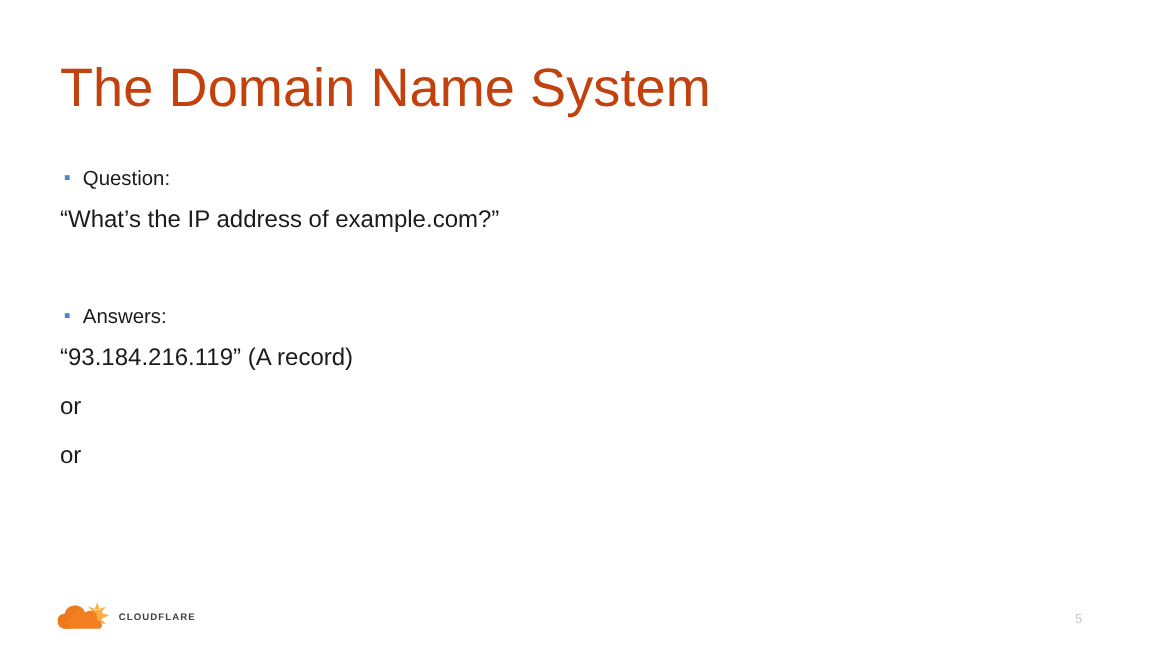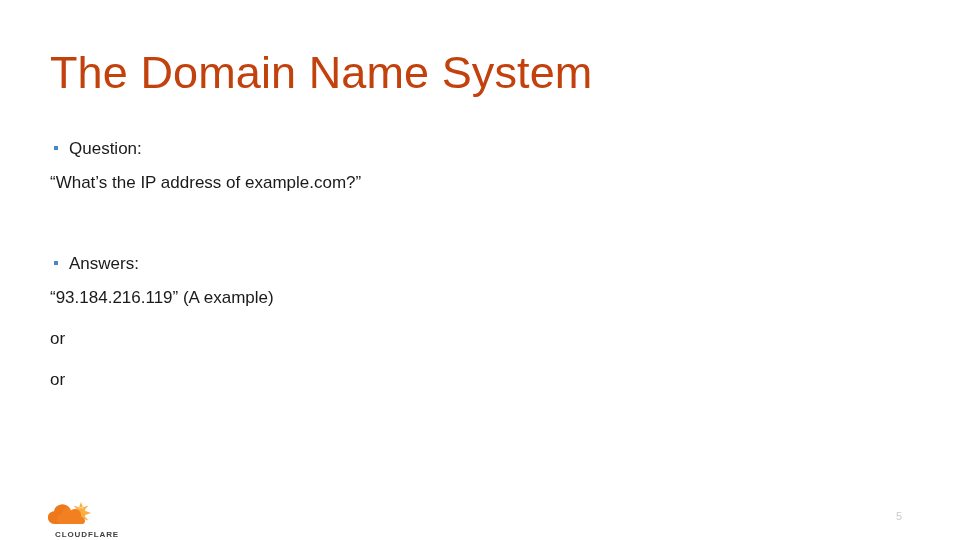--- a/index.html
+++ b/index.html
@@ -60,21 +60,21 @@
     margin-left: 4px;
     position: relative;
     top: -4px;
     flex: 0 0 auto;
   }
   .bullet-text {
     white-space: nowrap;
   }
 
   .plain-line {
-    font-size: 17px;
+    font-size: 20px;
     line-height: 22px;
     color: #1a1a1a;
     height: 41px;
     white-space: nowrap;
   }
 
   .spacer {
     height: 40px;
   }
 
@@ -83,23 +83,22 @@
     text-underline-offset: 2px;
     color: #1a1a1a;
   }
 
   
   .footer-logo {
     position: absolute;
     left: 48px;
     bottom: 13px;
     display: flex;
-    align-items: flex-start;
+    align-items: center;
     height: 26px;
-    flex-direction: column;
   }
   .logo-mark {
     width: 44px;
     height: 26px;
     flex: 0 0 auto;
   }
   .logo-word {
     margin-left: 7px;
     font-size: 11.5px;
     font-weight: bold;
@@ -133,21 +132,21 @@
 
     <div class="plain-line">“What’s the IP address of example.com?”</div>
 
     <div class="spacer"></div>
 
     <div class="bullet-line">
       <span class="bullet-dot"></span>
       <span class="bullet-text">Answers:</span>
     </div>
 
-    <div class="plain-line">“93.184.216.119” (A example)</div>
+    <div class="plain-line">“93.184.216.119” (A record)</div>
 
     <div class="plain-line">or</div>
 
 
     <div class="plain-line">or</div>
 
 
   </div>
 
   <div class="footer-logo">

